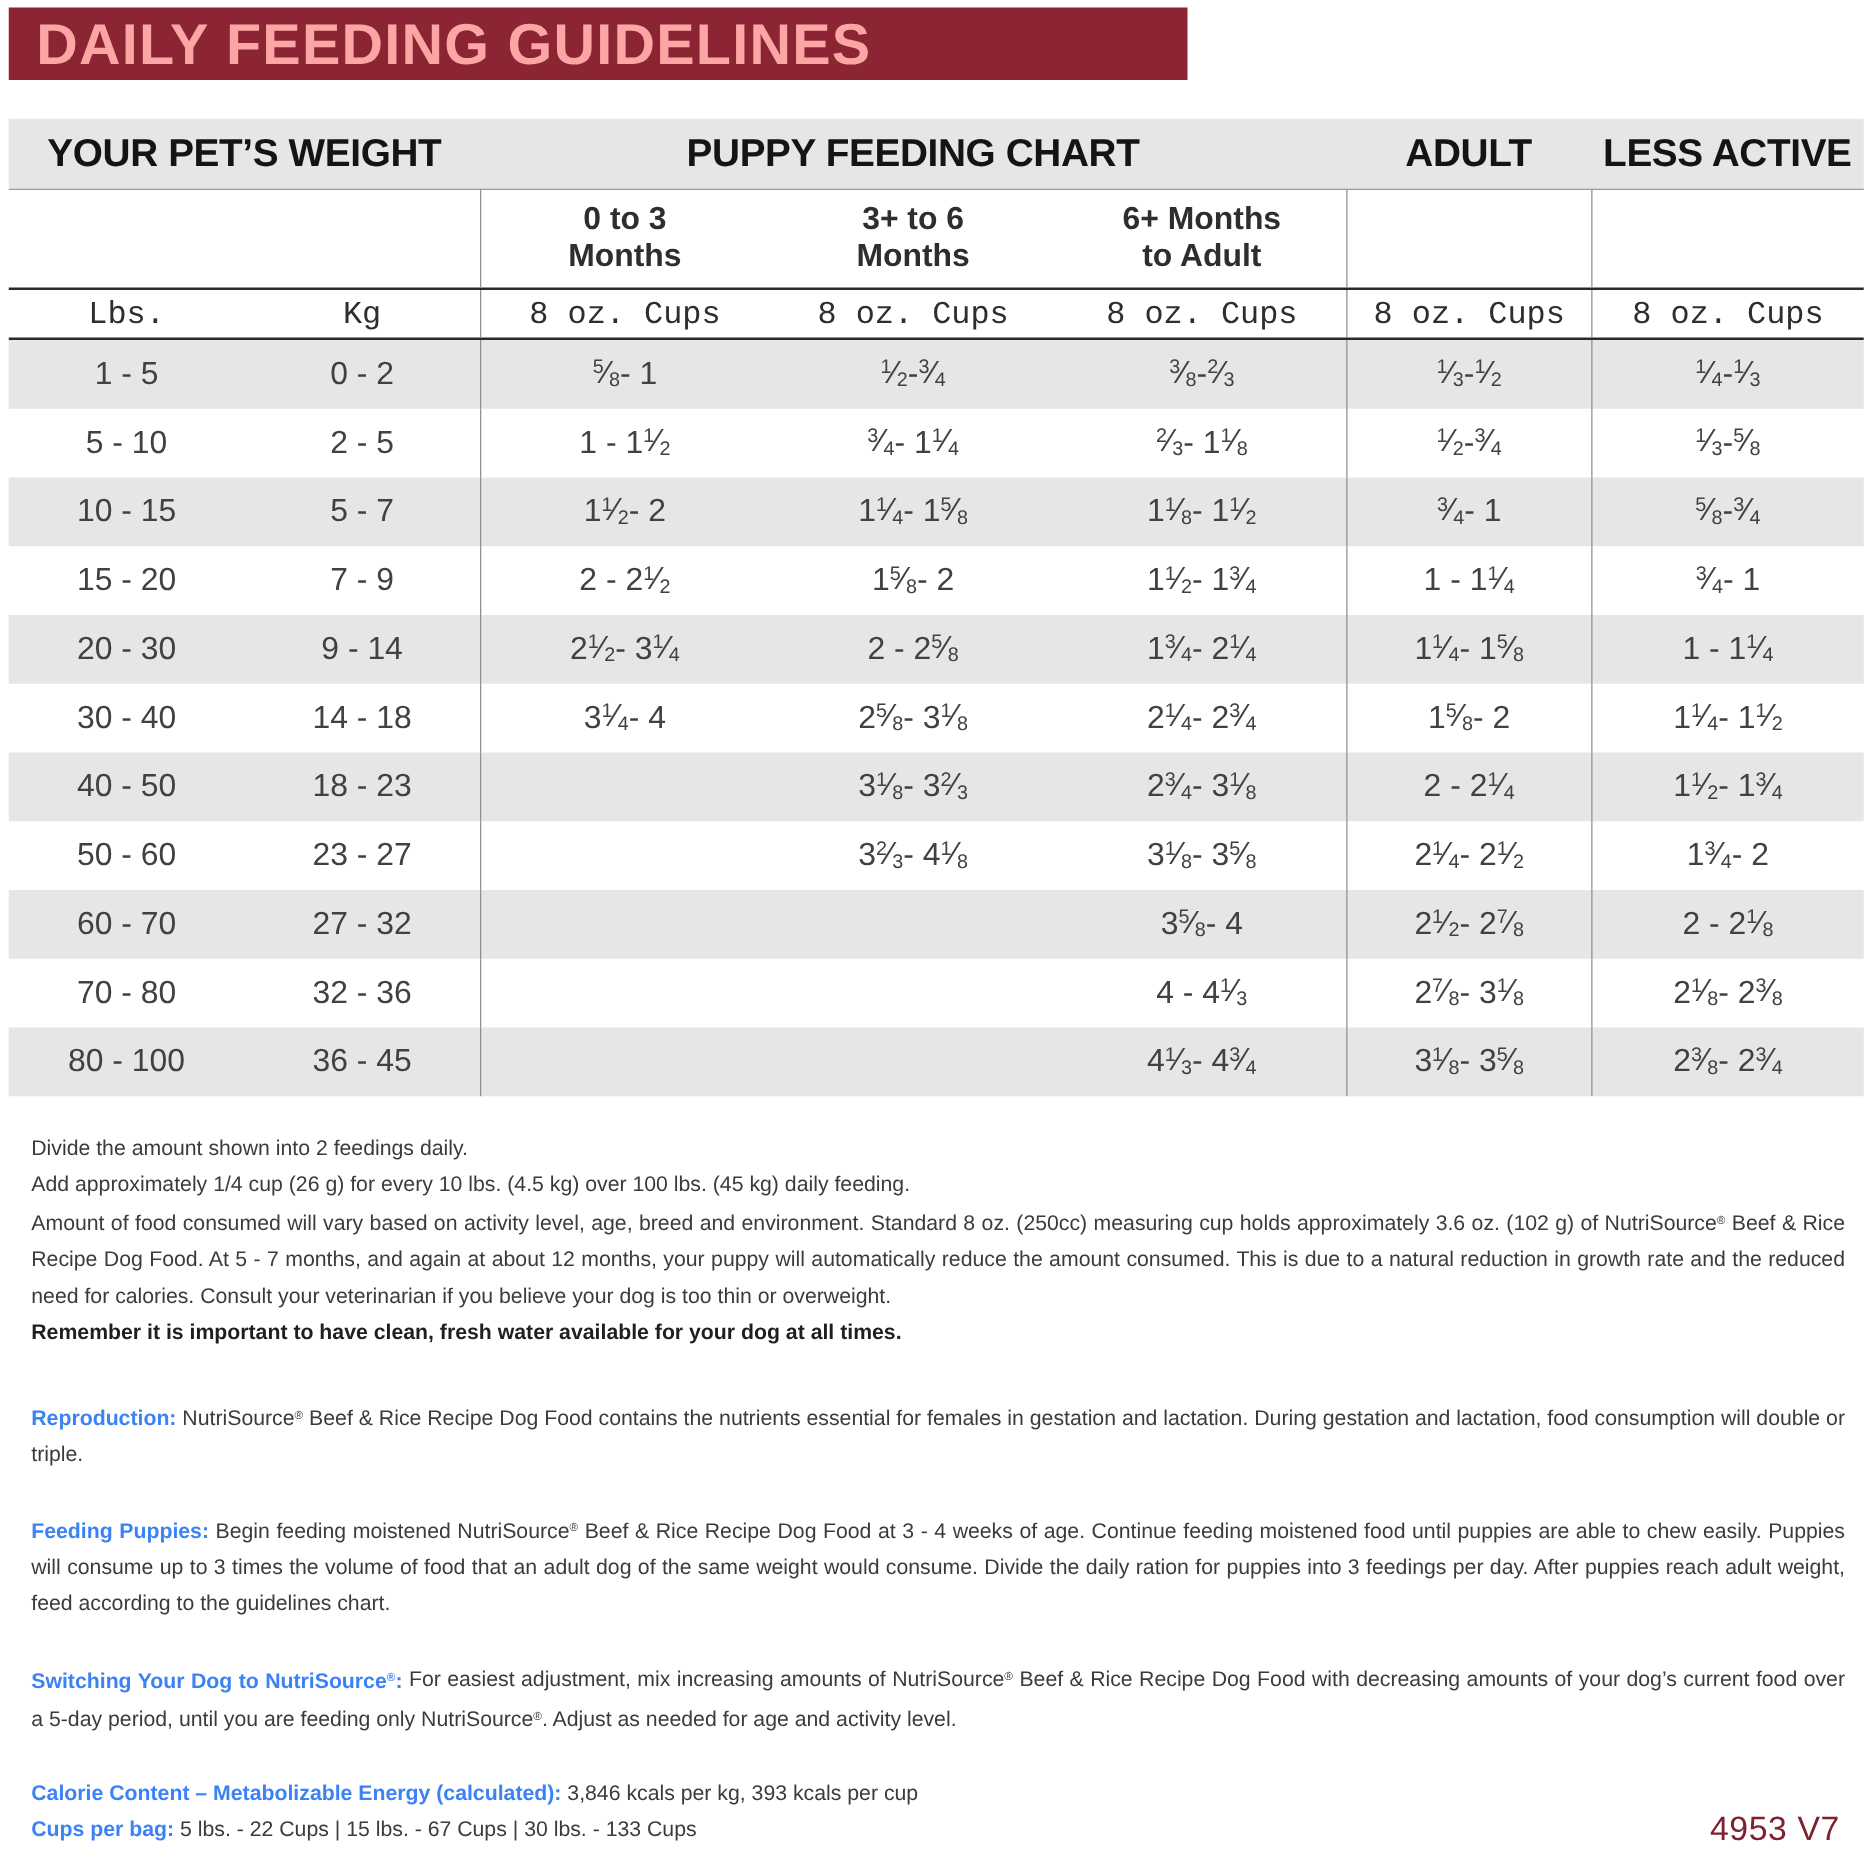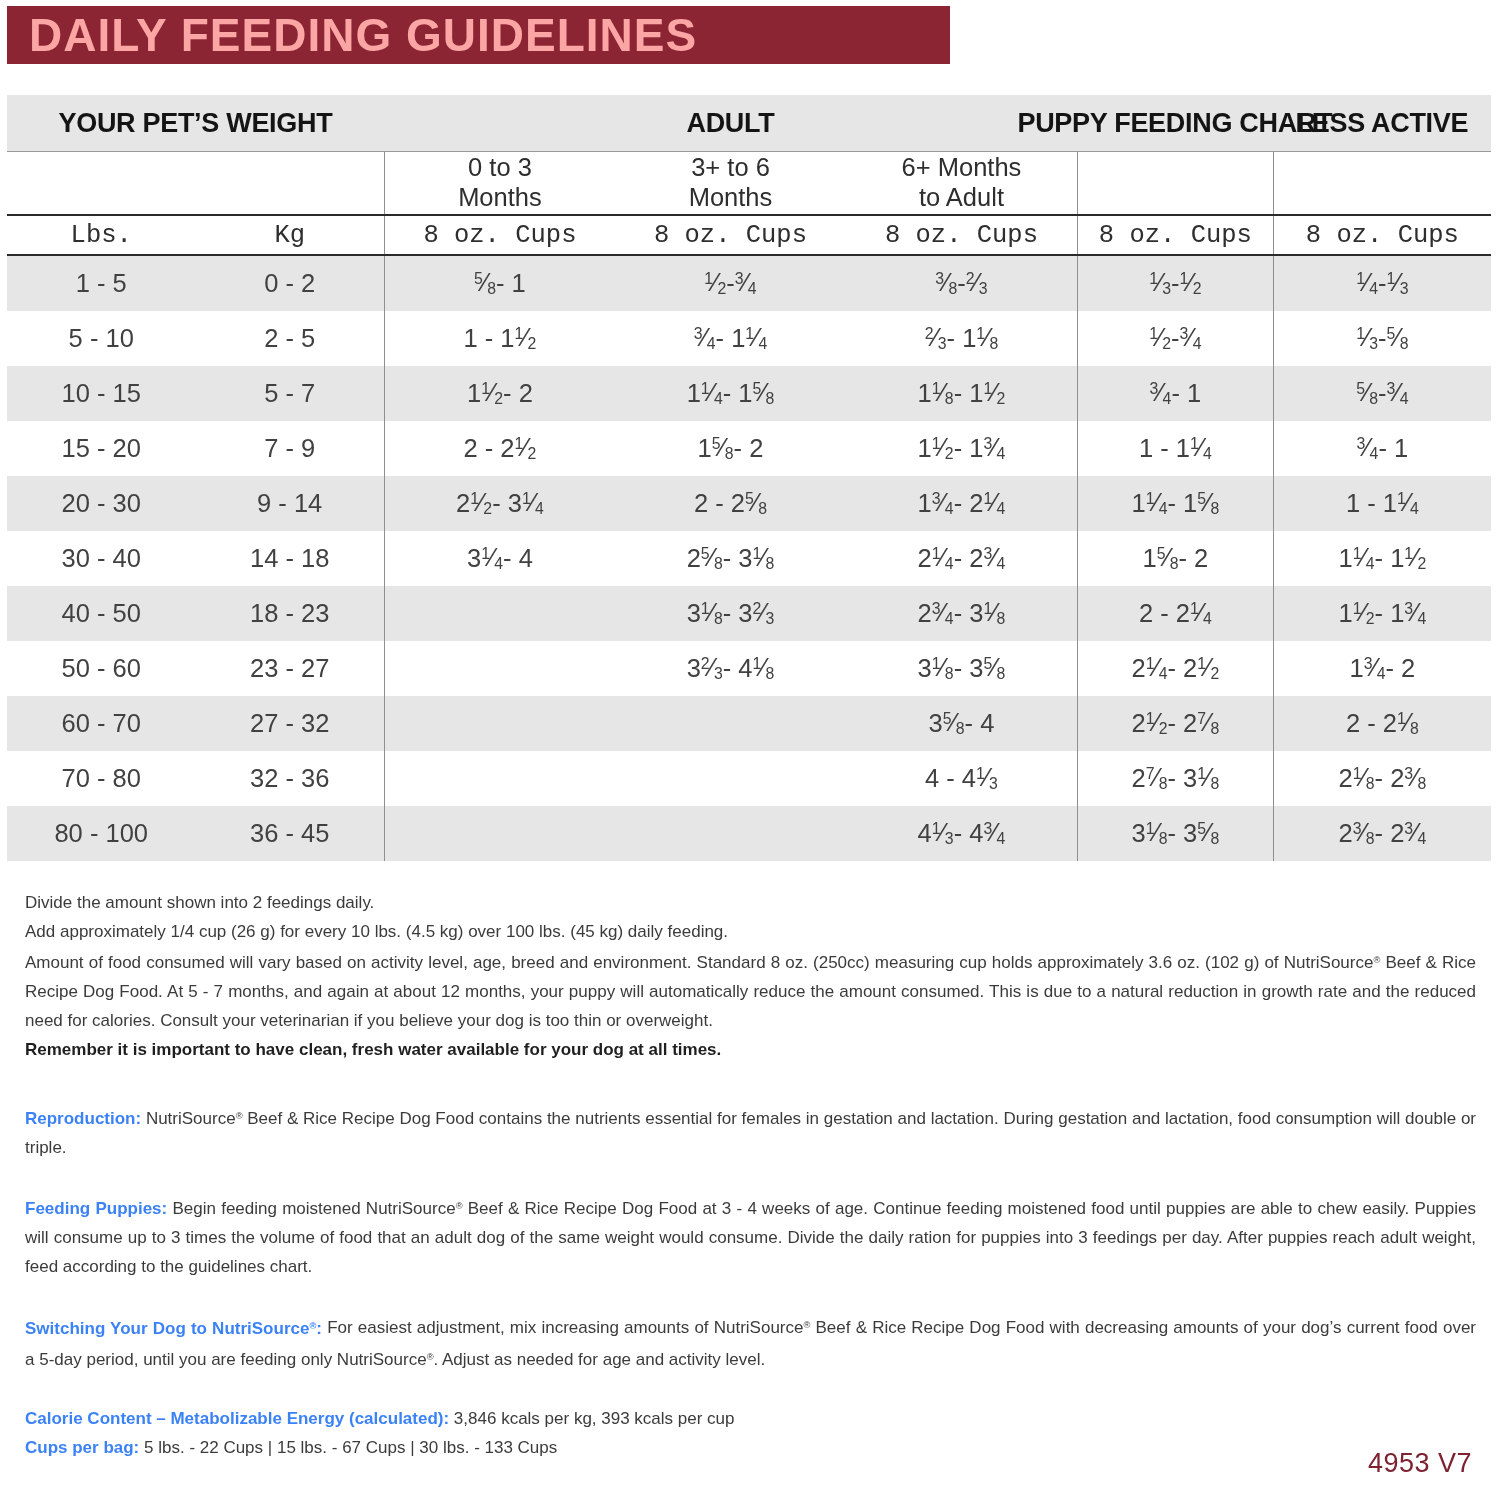--- a/index.html
+++ b/index.html
@@ -36,26 +36,26 @@
 
   
   .tbl{margin:31px 8px 0 7px;width:1484px;font-size:25.5px;}
   .band{
     display:grid;grid-template-columns:25.4% 46.7% 13.2% 14.7%;
     height:57px;background:var(--band-bg);
     border-bottom:1px solid #9b9b9b;
   }
   .band .hcell{
     display:flex;align-items:center;justify-content:center;
-    font-weight:bold;font-size:27px;color:#141414;letter-spacing:-0.3px;
+    font-weight:bold;font-size:31px;color:#141414;letter-spacing:-0.3px;
     white-space:nowrap;
   }
   .mrow{
     display:grid;grid-template-columns:25.4% 15.57% 15.57% 15.56% 13.2% 14.7%;
-    height:64px;border-bottom:2px solid var(--grid-dark);
+    height:80px;border-bottom:2px solid var(--grid-dark);font-weight:bold;
   }
   .mcell{
     display:flex;flex-direction:column;align-items:center;justify-content:center;
     color:#2e2e2e;line-height:1.16;text-align:center;
   }
   .urow{
     display:grid;grid-template-columns:12.7% 12.7% 15.57% 15.57% 15.56% 13.2% 14.7%;
     height:40px;border-bottom:2px solid var(--grid-dark);font-family:Liberation Mono, monospace;
   }
   .ucell{
@@ -94,22 +94,22 @@
 </head>
 <body>
 
 <div class="banner">
   <h1>DAILY FEEDING GUIDELINES</h1>
 </div>
 
 <div class="tbl">
   <div class="band">
     <div class="hcell">YOUR PET’S WEIGHT</div>
+    <div class="hcell">PUPPY FEEDING CHART</div>
     <div class="hcell">ADULT</div>
-    <div class="hcell">PUPPY FEEDING CHART</div>
     <div class="hcell">LESS ACTIVE</div>
   </div>
 
   <div class="mrow">
     <div class="mcell"></div>
     <div class="mcell vl">
       <span>0 to 3</span>
       <span>Months</span>
     </div>
     <div class="mcell">

